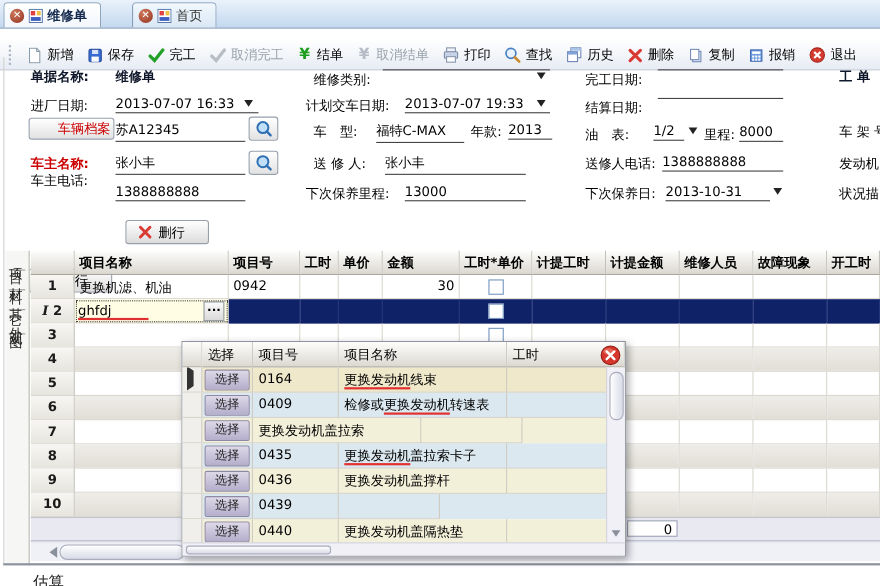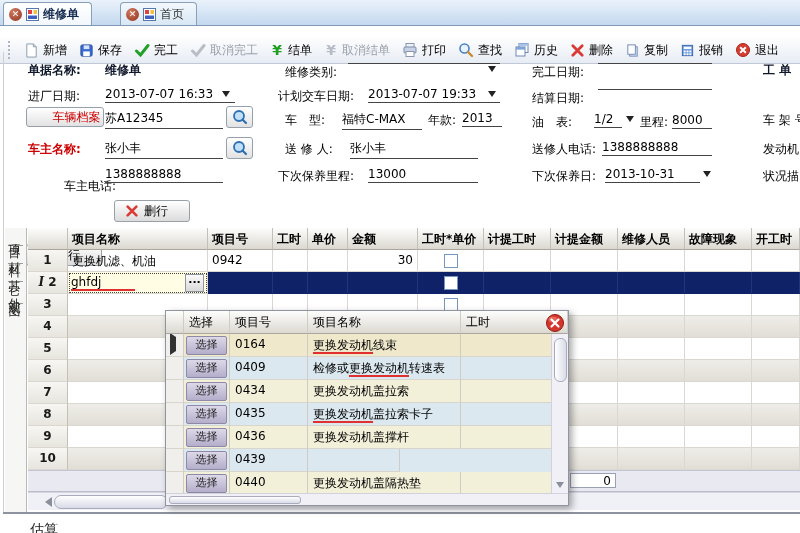--- a/index.html
+++ b/index.html
@@ -294,21 +294,21 @@
       <circle cx="7" cy="7" r="5" fill="#bfe0f8" stroke="#2f6fb4" stroke-width="1.8"></circle>
       <line x1="10.5" y1="10.5" x2="14" y2="14" stroke="#2f6fb4" stroke-width="2.2" stroke-linecap="round"></line>
     </svg>
   </span>
 <span class="fl" style="left:285px;top:141px;">送 修 人:</span>
 <span class="fv" style="left:350px;top:140px;width:128px;">张小丰</span>
 <span class="fl" style="left:532px;top:141px;">送修人电话:</span>
 <span class="fv" style="left:602px;top:140px;width:110px;">1388888888</span>
 <span class="fl" style="left:763px;top:141px;">发动机</span>
 
-<span class="fl" style="left:28px;top:178px;margin-left:36px;">车主电话:</span>
+<span class="fl" style="left:28px;top:156px;">车主电话:</span>
 <span class="fv" style="left:105px;top:167px;width:118px;">1388888888</span>
 <span class="fl" style="left:278px;top:168px;">下次保养里程:</span>
 <span class="fv" style="left:368px;top:167px;width:110px;">13000</span>
 <span class="fl" style="left:532px;top:168px;">下次保养日:</span>
 <span class="fv" style="left:605px;top:167px;width:95px;">2013-10-31</span>
 <span class="arr" style="left:703px;top:171px;"></span>
 <span class="fl" style="left:763px;top:168px;">状况描</span>
 
 <div class="abtn" style="left:26px;width:76px;margin-top:44px;">
   <span>
@@ -545,21 +545,20 @@
       </div>
     <div class="pcell p2">0409</div>
     <div class="pcell p3"><span>检修或</span><span class="match">更换发动机</span><span>转速表</span></div>
     <div class="pcell p4"></div>
   </div>
   <div class="prow rcream">
     <div class="pcell p0" style="background:#f0efeb"></div>
     <div class="pcell p1">
         <span class="selbtn">选择</span>
       </div>
-    <div class="pcell p2">0434</div>
     <div class="pcell p3"><span>更换发动机盖拉索</span><span class="match"></span><span></span></div>
     <div class="pcell p4"></div>
   </div>
   <div class="prow rblue">
     <div class="pcell p0" style="background:#f0efeb"></div>
     <div class="pcell p1">
         <span class="selbtn">选择</span>
       </div>
     <div class="pcell p2">0435</div>
     <div class="pcell p3"><span></span><span class="match">更换发动机</span><span>盖拉索卡子</span></div>

